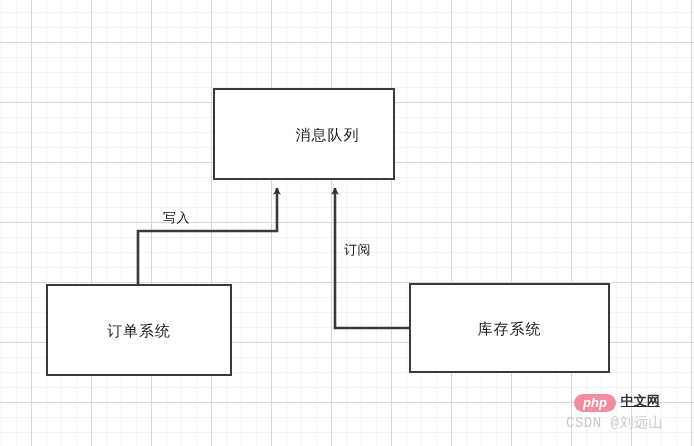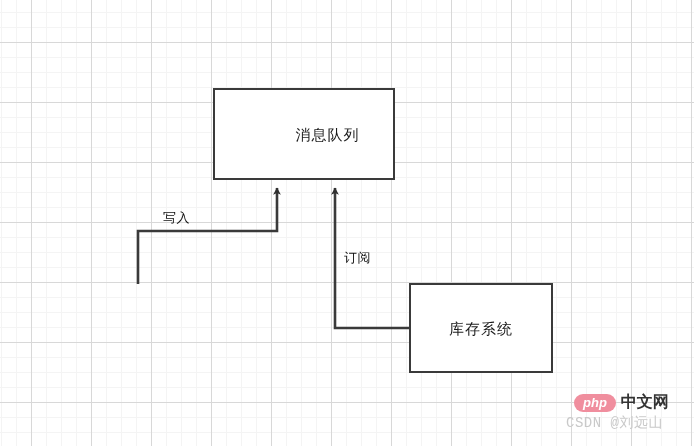--- a/index.html
+++ b/index.html
@@ -57,33 +57,33 @@
   .node-label {
     font-size: 15px;
     color: #1a1a1a;
     letter-spacing: 1px;
     line-height: 1;
     white-space: nowrap;
   }
 
   #node-queue   { left: 213px; top: 88px;  width: 182px; height: 92px; padding-left: 47px; }
   #node-order   { left: 46px;  top: 284px; width: 186px; height: 92px; }
-  #node-stock   { left: 409px; top: 283px; width: 144px; height: 90px; }
+  #node-stock   { left: 409px; top: 283px; width: 201px; height: 90px; }
 
   .edge-label {
     position: absolute;
     font-size: 13px;
     color: #111111;
     letter-spacing: 0.5px;
     white-space: nowrap;
     background: transparent;
     line-height: 1;
   }
   #label-write     { left: 163px; top: 212px; font-family: Liberation Mono, monospace; }
-  #label-subscribe { left: 344px; top: 243px; margin-top: 8px; }
+  #label-subscribe { left: 344px; top: 243px; }
 
   
   #watermark {
     position: absolute;
     right: 6px;
     bottom: 6px;
     width: 122px;
     height: 46px;
     pointer-events: none;
   }
@@ -101,25 +101,26 @@
     color: #ffffff;
     border-radius: 999px;
     padding: 2px 9px 3px 9px;
     font-size: 13px;
     font-style: italic;
     font-weight: bold;
     line-height: 1;
     letter-spacing: 0px;
   }
   #wm-cn {
-    font-size: 16px;
+    font-size: 13px;
     font-weight: bold;
     color: #333333;
     letter-spacing: 0px;
     line-height: 1;
+    text-decoration: underline;
   }
   #wm-bottom {
     position: absolute;
     left: 0px;
     top: 22px;
     font-size: 14px;
     color: #c9c9c9;
     letter-spacing: 0.5px;
     line-height: 1;
     white-space: nowrap;
@@ -140,20 +141,23 @@
 
     <path d="M 138 284 L 138 231 L 277 231 L 277 188" fill="none" stroke="#3a3a3a" stroke-width="2.6" stroke-linecap="butt" stroke-linejoin="miter" marker-end="url(#arrowhead)"></path>
 
     <path d="M 409 328 L 335 328 L 335 188" fill="none" stroke="#3a3a3a" stroke-width="2.6" stroke-linecap="butt" stroke-linejoin="miter" marker-end="url(#arrowhead)"></path>
   </svg>
 
   <div class="node-box" id="node-queue">
     <span class="node-label">消息队列</span>
   </div>
 
+  <div class="node-box" id="node-order">
+    <span class="node-label">订单系统</span>
+  </div>
 
   <div class="node-box" id="node-stock">
     <span class="node-label">库存系统</span>
   </div>
 
   <div class="edge-label" id="label-write">写入</div>
 
   <div class="edge-label" id="label-subscribe">订阅</div>
 
   <div id="watermark">

